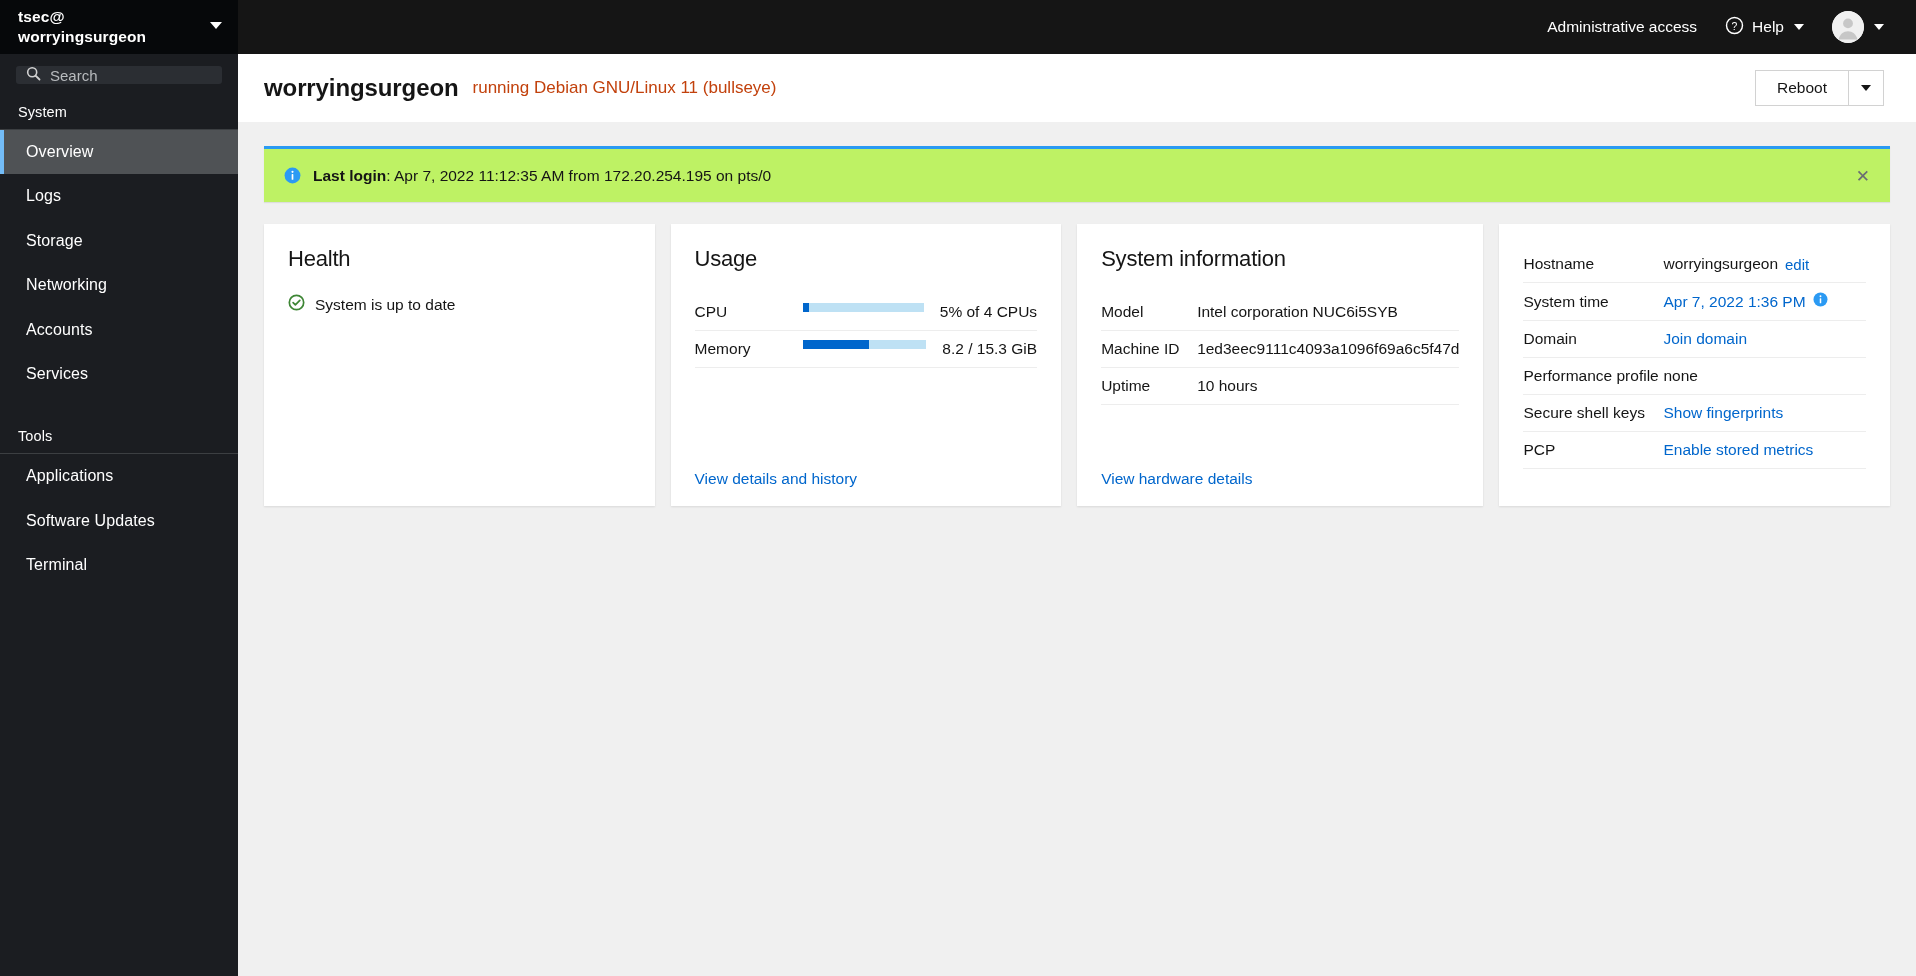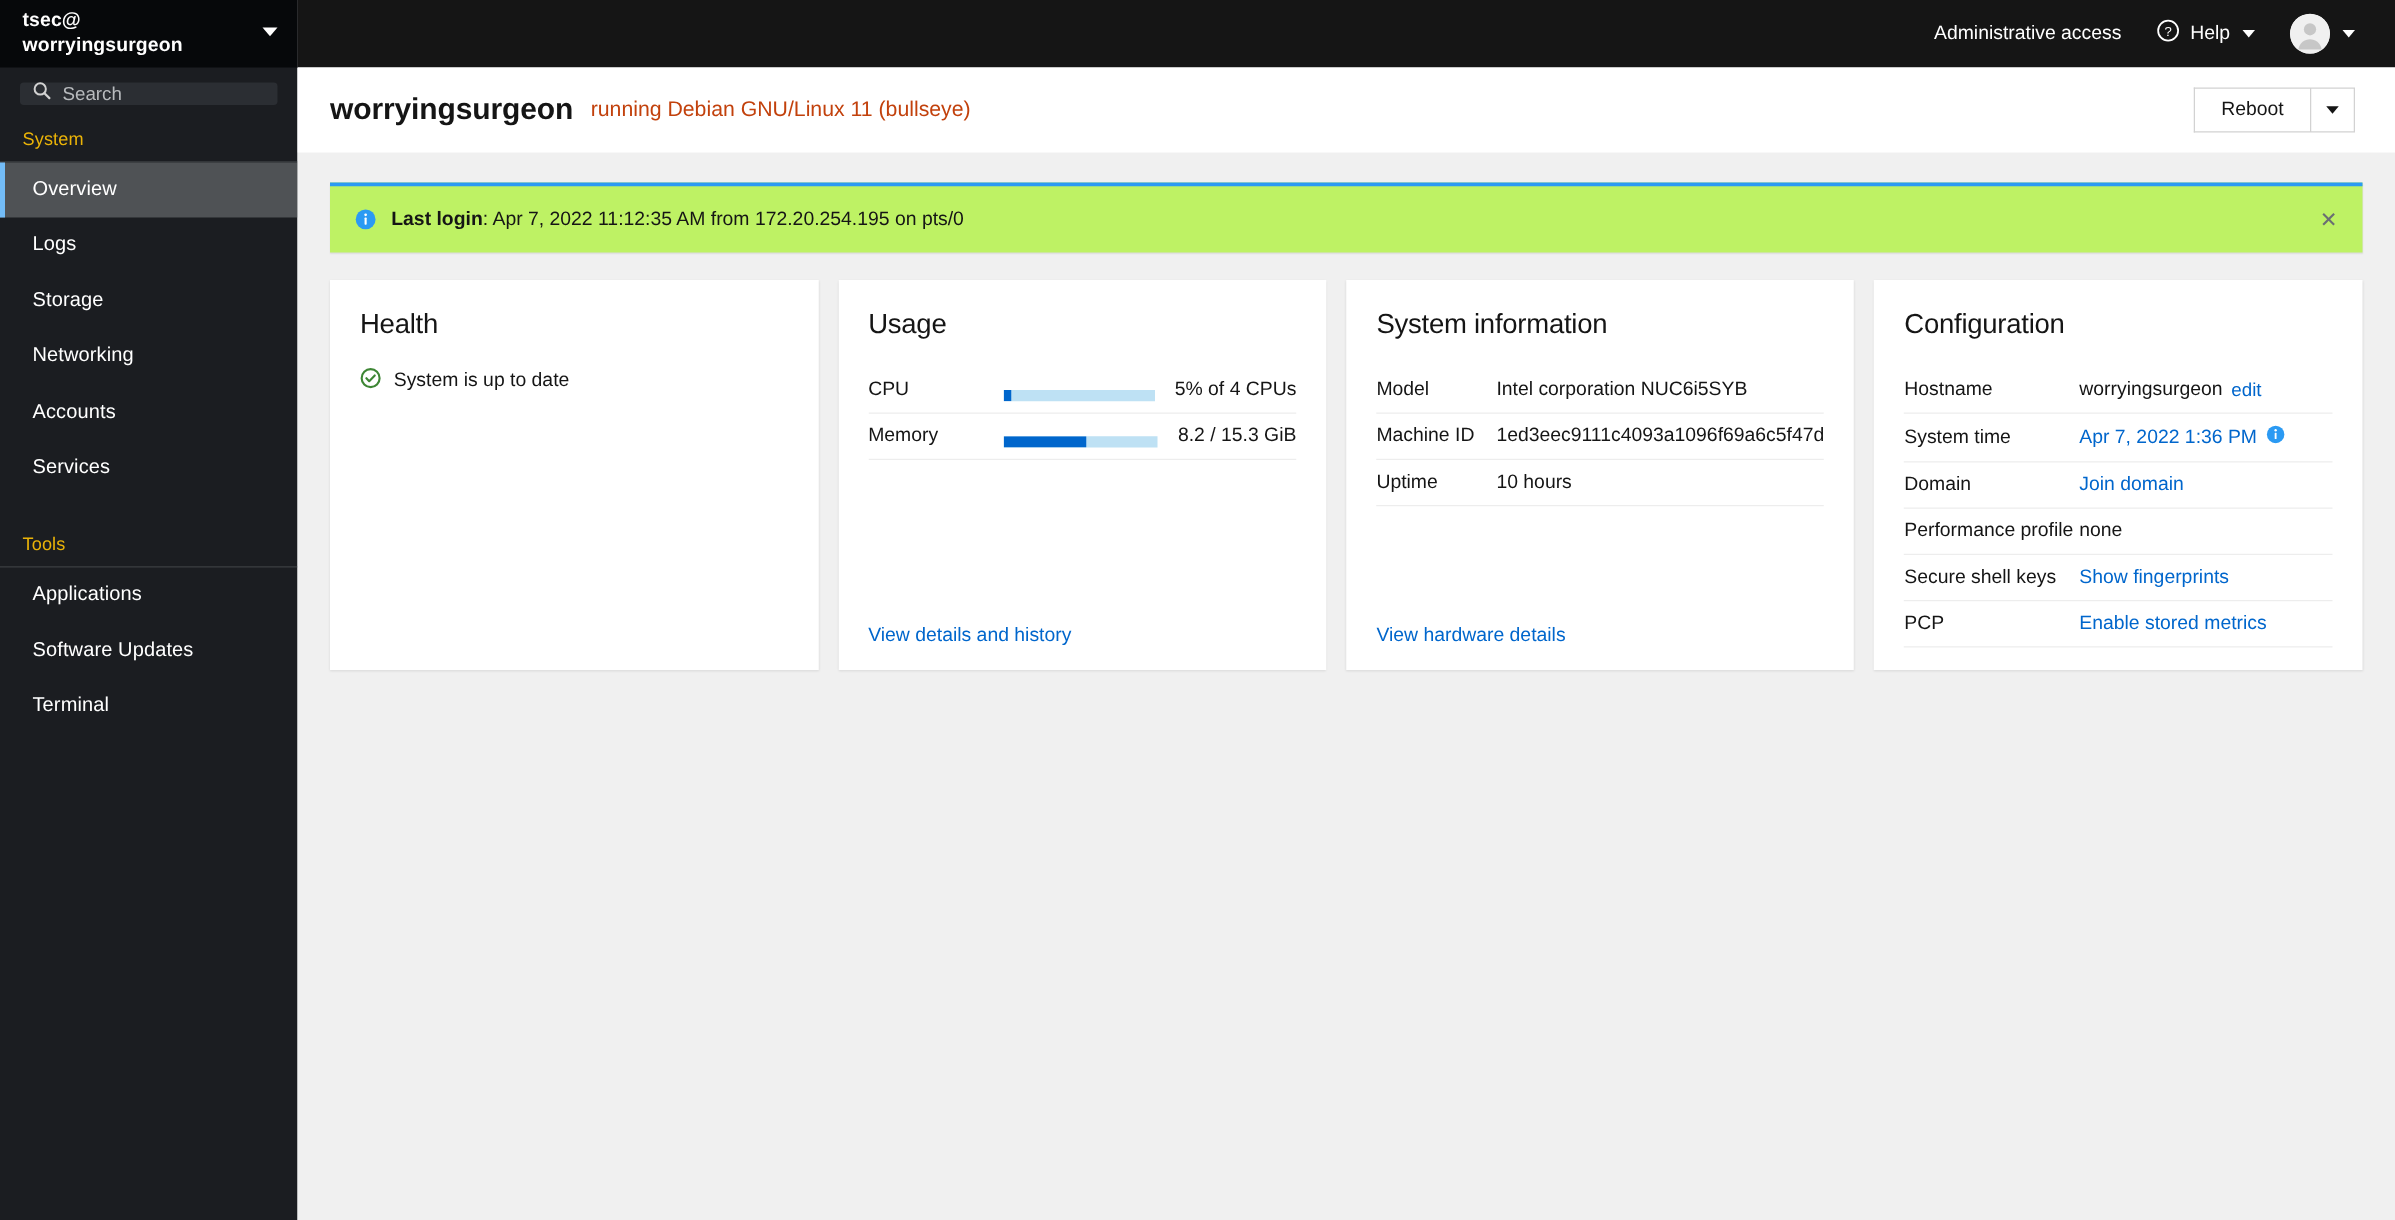--- a/index.html
+++ b/index.html
@@ -69,21 +69,21 @@
     outline: none;
     color: #d2d2d2;
     font-size: 15px;
     font-family: inherit;
     width: 100%;
     padding: 0;
   }
   .search-input::placeholder { color: #b8bbbe; opacity: 1; }
 
   .nav-group-label {
-    color: #eab308;
+    color: #ffffff;
     font-size: 14.5px;
     padding: 10px 18px 9px 18px;
     letter-spacing: .1px;
   }
   .nav-sep { height: 1px; background: #3c3f42; margin: 0; }
   .nav-item {
     display: block;
     color: #fff;
     font-size: 16px;
     padding: 11px 18px 11px 18px;
@@ -255,21 +255,21 @@
     font-size: 15.5px;
     text-decoration: none;
     cursor: pointer;
   }
 
   .health-row { display: flex; align-items: center; gap: 10px; font-size: 15.5px; }
 
   
   .usage-row {
     display: flex;
-    align-items: flex-end;
+    align-items: flex-start;
     padding: 9px 0;
     border-bottom: 1px solid #ededed;
     font-size: 15.5px;
   }
   .usage-label { width: 108px; flex: 0 0 108px; }
   .usage-bar {
     flex: 1;
     height: 9px;
     background: #bee1f4;
     margin-right: 16px;
@@ -462,21 +462,20 @@
               <span class="info-val">10 hours</span>
             </div>
 
           </div>
           <div class="card-footer">
             <a class="link">View hardware details</a>
           </div>
         </section>
 
         <section class="card">
-          <h2 class="card-title">Configuration</h2>
           <div class="card-body">
 
             <div class="info-row">
               <span class="info-key wide">Hostname</span>
               <span class="info-val">
                 <span>worryingsurgeon</span>
                 <a class="link edit-link">edit</a>
               </span>
             </div>
 

